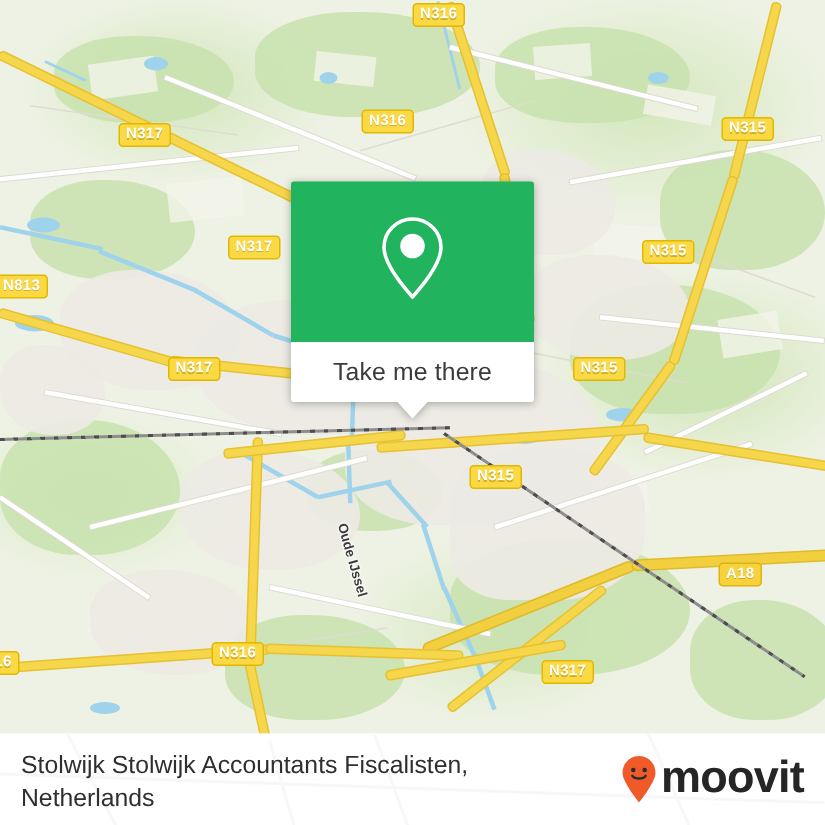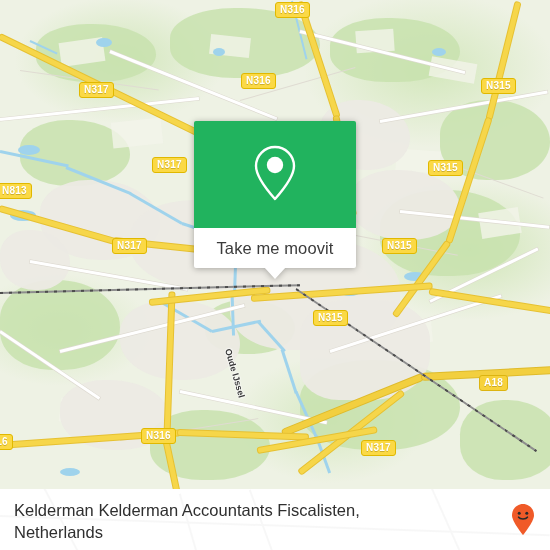--- a/index.html
+++ b/index.html
@@ -215,46 +215,47 @@
     <div class="callout">
       <div class="callout-head">
         <span>
           <svg width="44" height="58" viewBox="0 0 44 58" aria-hidden="true">
             <path d="M22 3 C32.5 3 41 11.5 41 22 C41 32 30 46 22 55 C14 46 3 32 3 22 C3 11.5 11.5 3 22 3 Z" fill="none" stroke="#ffffff" stroke-width="2.4" stroke-linejoin="round"></path>
             <circle cx="22" cy="21" r="8.2" fill="#ffffff"></circle>
           </svg>
         </span>
       </div>
       <div class="callout-foot">
-        <span>Take me moovit</span>
+        <span>Take me there</span>
       </div>
       <div class="callout-tail"></div>
     </div>
 
   </div>
 
   <div class="footer">
     <div class="footer-wm">
       <i style="left:40px;top:-10px;width:120px;transform:rotate(62deg);"></i>
 
       <i style="left:250px;top:0px;width:110px;transform:rotate(70deg);"></i>
 
       <i style="left:430px;top:-6px;width:110px;transform:rotate(66deg);"></i>
 
       <i style="left:0px;top:26px;width:550px;transform:rotate(2deg);"></i>
       <i style="left:180px;top:4px;width:90px;transform:rotate(74deg);"></i>
     </div>
 
-    <div class="footer-title">Kelderman Kelderman Accountants Fiscalisten, Netherlands</div>
+    <div class="footer-title">Stolwijk Stolwijk Accountants Fiscalisten, Netherlands</div>
 
     <div class="brand">
       <span class="brand-mark">
         <svg width="26" height="32" viewBox="0 0 26 32" aria-hidden="true">
           <path d="M13 32 C13 32 2 18.5 2 12.4 C2 5.9 6.9 1 13 1 C19.1 1 24 5.9 24 12.4 C24 18.5 13 32 13 32 Z" fill="#f05a28"></path>
           <circle cx="9.2" cy="10.3" r="1.5" fill="#2b2b2b"></circle>
           <circle cx="16.8" cy="10.3" r="1.5" fill="#2b2b2b"></circle>
           <path d="M8.6 14.2 C10.2 16.6 15.8 16.6 17.4 14.2" fill="none" stroke="#2b2b2b" stroke-width="1.6" stroke-linecap="round"></path>
         </svg>
       </span>
+      <span class="brand-word">moovit</span>
     </div>
   </div>
 
 </div>
 
 </body></html>

